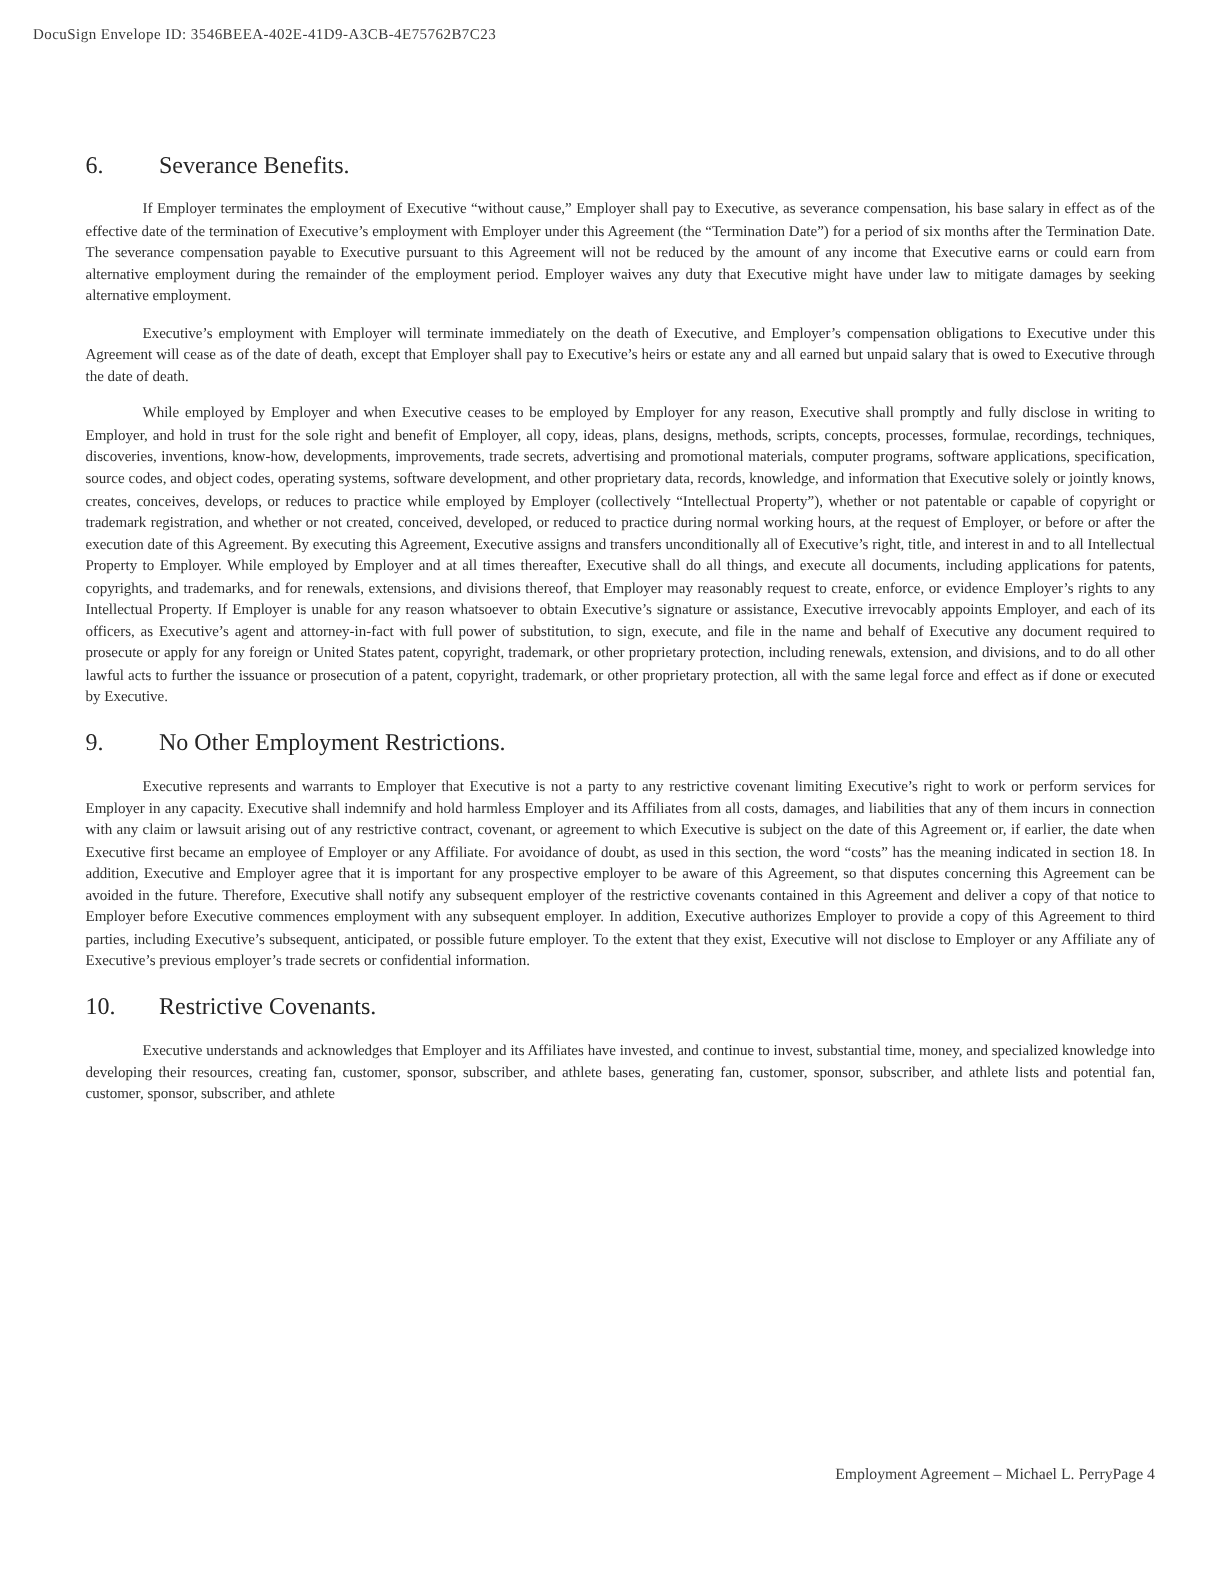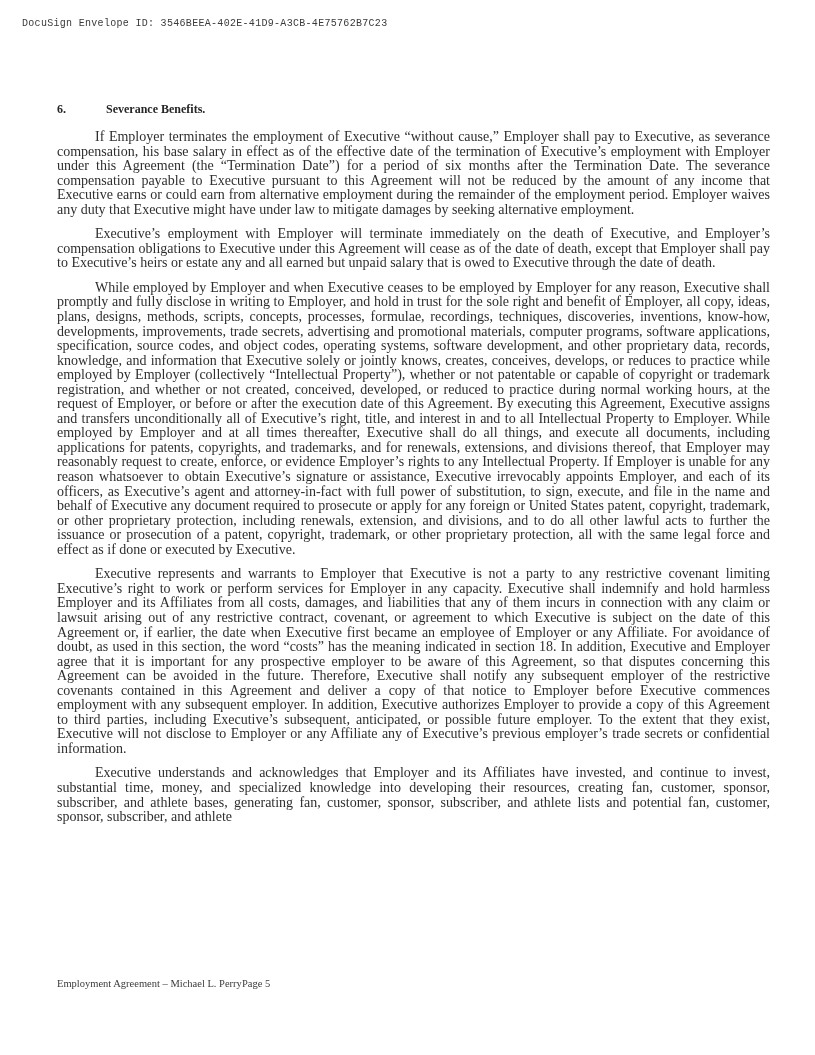--- a/index.html
+++ b/index.html
@@ -9,55 +9,55 @@
     background: #ffffff;
     position: relative;
     font-family: "Liberation Serif", serif;
     color: #2e2e2e;
     overflow: hidden;
   }
   .docusign-id {
     position: absolute;
     top: 18px;
     left: 22px;
-    font-family: Liberation Mono, monospace;
+    font-family: Liberation Serif, serif;
     font-size: 10px;
     letter-spacing: 0.3px;
     color: #3a3a3a;
   }
   .content {
     padding: 88px 45px 0 57px;
   }
   .doc-section { margin: 0; }
   .section-heading {
     margin: 14px 0 13px 0;
-    font-weight: bold;
-    font-size: 12px;
+    font-weight: normal;
+    font-size: 16px;
     color: #262626;
   }
   .sec-num {
     display: inline-block;
     width: 49px;
   }
   .section-paragraph {
     margin: 0 0 10px 0;
     text-align: justify;
     text-indent: 38px;
-    font-size: 14px;
+    font-size: 10px;
     line-height: 14.55px;
     color: #2e2e2e;
   }
   .u { }
   .page-footer {
     position: absolute;
     top: 978px;
     left: 57px;
     right: 45px;
     display: flex;
-    justify-content: flex-start;
+    justify-content: flex-end;
     font-size: 10.5px;
     color: #3a3a3a;
   }
 </style>
 </head>
 <body>
 
 <div class="docusign-id">DocuSign Envelope ID: 3546BEEA-402E-41D9-A3CB-4E75762B7C23</div>
 
 <main class="content" id="sections-root">
@@ -65,23 +65,25 @@
       <div class="section-heading"><span class="sec-num">6.</span><span class="sec-title">Severance Benefits.</span></div>
       <p class="section-paragraph"><span>If Employer terminates the employment of Executive “without cause,” Employer shall pay to Executive, as severance compensation, his base salary in effect as of the effective date of the termination of Executive’s employment with Employer under this Agreement (the “Termination Date”) for a period of six months after the Termination Date. The severance compensation payable to Executive pursuant to this Agreement will not be reduced by the amount of any income that Executive earns or could earn from alternative employment during the remainder of the employment period.  Employer waives any duty that Executive might have under law to mitigate damages by seeking alternative employment.</span></p>
     </section>
     <section class="doc-section">
       <p class="section-paragraph"><span>Executive’s employment with Employer will terminate immediately on the death of Executive, and Employer’s compensation obligations to Executive under this Agreement will cease as of the date of death, except that Employer shall pay to Executive’s heirs or estate any and all earned but unpaid salary that is owed to Executive through the date of death.</span></p>
     </section>
     <section class="doc-section">
       <p class="section-paragraph"><span>While employed by Employer and when Executive ceases to be employed by Employer for any reason, Executive shall promptly and fully disclose in writing to Employer, and hold in trust for the sole right and benefit of Employer, all copy, ideas, plans, designs, methods, scripts, concepts, processes, formulae, recordings, techniques, discoveries, inventions, know-how, developments, improvements, trade secrets, advertising and promotional materials, computer programs, software applications, specification, source codes, and object codes, operating systems, software development, and other proprietary data, records, knowledge, and information that Executive solely or jointly knows, creates, conceives, develops, or reduces to practice while employed by Employer (collectively </span><span class="u">“Intellectual Property”</span><span>), whether or not patentable or capable of copyright or trademark registration, and whether or not created, conceived, developed, or reduced to practice during normal working hours, at the request of Employer, or before or after the execution date of this Agreement. By executing this Agreement, Executive assigns and transfers unconditionally all of Executive’s right, title, and interest in and to all Intellectual Property to Employer.  While employed by Employer and at all times thereafter, Executive shall do all things, and execute all documents, including applications for patents, copyrights, and trademarks, and for renewals, extensions, and divisions thereof, that Employer may reasonably request to create, enforce, or evidence Employer’s rights to any Intellectual Property. If Employer is unable for any reason whatsoever to obtain Executive’s signature or assistance, Executive irrevocably appoints Employer, and each of its officers, as Executive’s agent and attorney-in-fact with full power of substitution, to sign, execute, and file in the name and behalf of Executive any document required to prosecute or apply for any foreign or United States patent, copyright, trademark, or other proprietary protection, including renewals, extension, and divisions, and to do all other lawful acts to further the issuance or prosecution of a patent, copyright, trademark, or other proprietary protection, all with the same legal force and effect as if done or executed by Executive.</span></p>
     </section>
     <section class="doc-section">
+      <div class="section-heading"><span class="sec-num">9.</span><span class="sec-title">No Other Employment Restrictions.</span></div>
       <p class="section-paragraph"><span>Executive represents and warrants to Employer that Executive is not a party to any restrictive covenant limiting Executive’s right to work or perform services for Employer in any capacity.  Executive shall indemnify and hold harmless Employer and its Affiliates from all costs, damages, and liabilities that any of them incurs in connection with any claim or lawsuit arising out of any restrictive contract, covenant, or agreement to which Executive is subject on the date of this Agreement or, if earlier, the date when Executive first became an employee of Employer or any Affiliate.  For avoidance of doubt, as used in this section, the word “</span><span class="u">costs</span><span>” has the meaning indicated in section 18.  In addition, Executive and Employer agree that it is important for any prospective employer to be aware of this Agreement, so that disputes concerning this Agreement can be avoided in the future. Therefore, Executive shall notify any subsequent employer of the restrictive covenants contained in this Agreement and deliver a copy of that notice to Employer before Executive commences employment with any subsequent employer. In addition, Executive authorizes Employer to provide a copy of this Agreement to third parties, including Executive’s subsequent, anticipated, or possible future employer.  To the extent that they exist, Executive will not disclose to Employer or any Affiliate any of Executive’s previous employer’s trade secrets or confidential information.</span></p>
     </section>
     <section class="doc-section">
+      <div class="section-heading"><span class="sec-num">10.</span><span class="sec-title">Restrictive Covenants.</span></div>
       <p class="section-paragraph"><span>Executive understands and acknowledges that Employer and its Affiliates have invested, and continue to invest, substantial time, money, and specialized knowledge into developing their resources, creating fan, customer, sponsor, subscriber, and athlete bases, generating fan, customer, sponsor, subscriber, and athlete lists and potential fan, customer, sponsor, subscriber, and athlete</span></p>
     </section>
   </main>
 
 <footer class="page-footer">
   <span>Employment Agreement – Michael L. Perry</span>
-  <span>Page 5</span>
+  <span>Page 4</span>
 </footer>
 
 </body></html>

